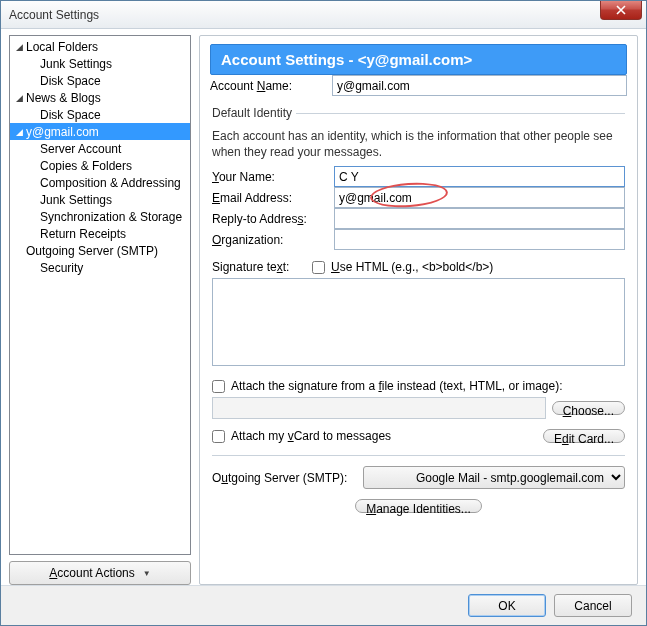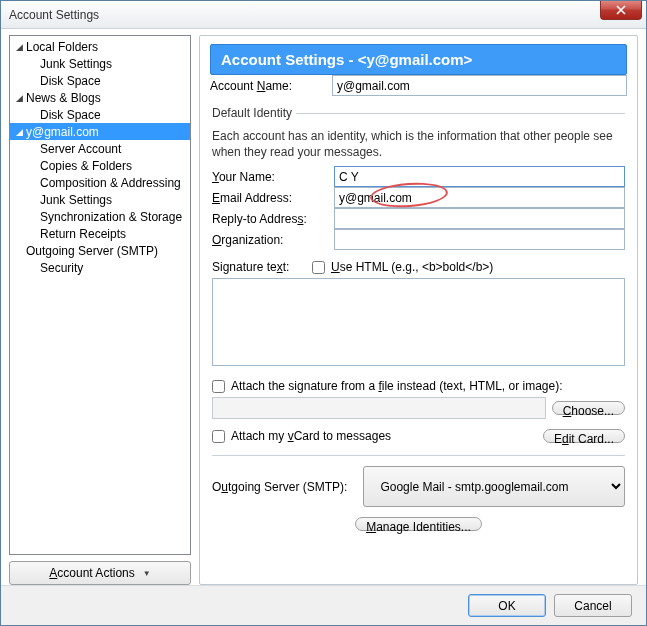--- a/index.html
+++ b/index.html
@@ -162,24 +162,25 @@
   }
   .vcard-row { display:flex; align-items:center; margin-top:10px; gap:6px;}
   .vcard-row .chk { flex:1; }
   hr.sep { border:none; border-top:1px solid #c9d2db; margin:12px 0 10px 0;}
   .smtp-row { display:flex; align-items:center; gap:16px;}
   .smtp-row label{}
   select.smtp {
     flex:1;
     border:1px solid #9f9f9f;
     background:linear-gradient(#f8f8f8,#e7e7e7);
-    height:41px;
+    height:23px;
     font:inherit;
-    padding:0 12px;
+    padding:0 4px;
     border-radius:3px;
+    text-align:right;
   }
   .manage-row { display:flex; justify-content:center; margin-top:10px;}
   .footer {
     height: 40px;
     border-top: 1px solid #d6dde4;
     background: #f0f0f0;
     display:flex;
     align-items:center;
     justify-content:flex-end;
     gap:8px;

